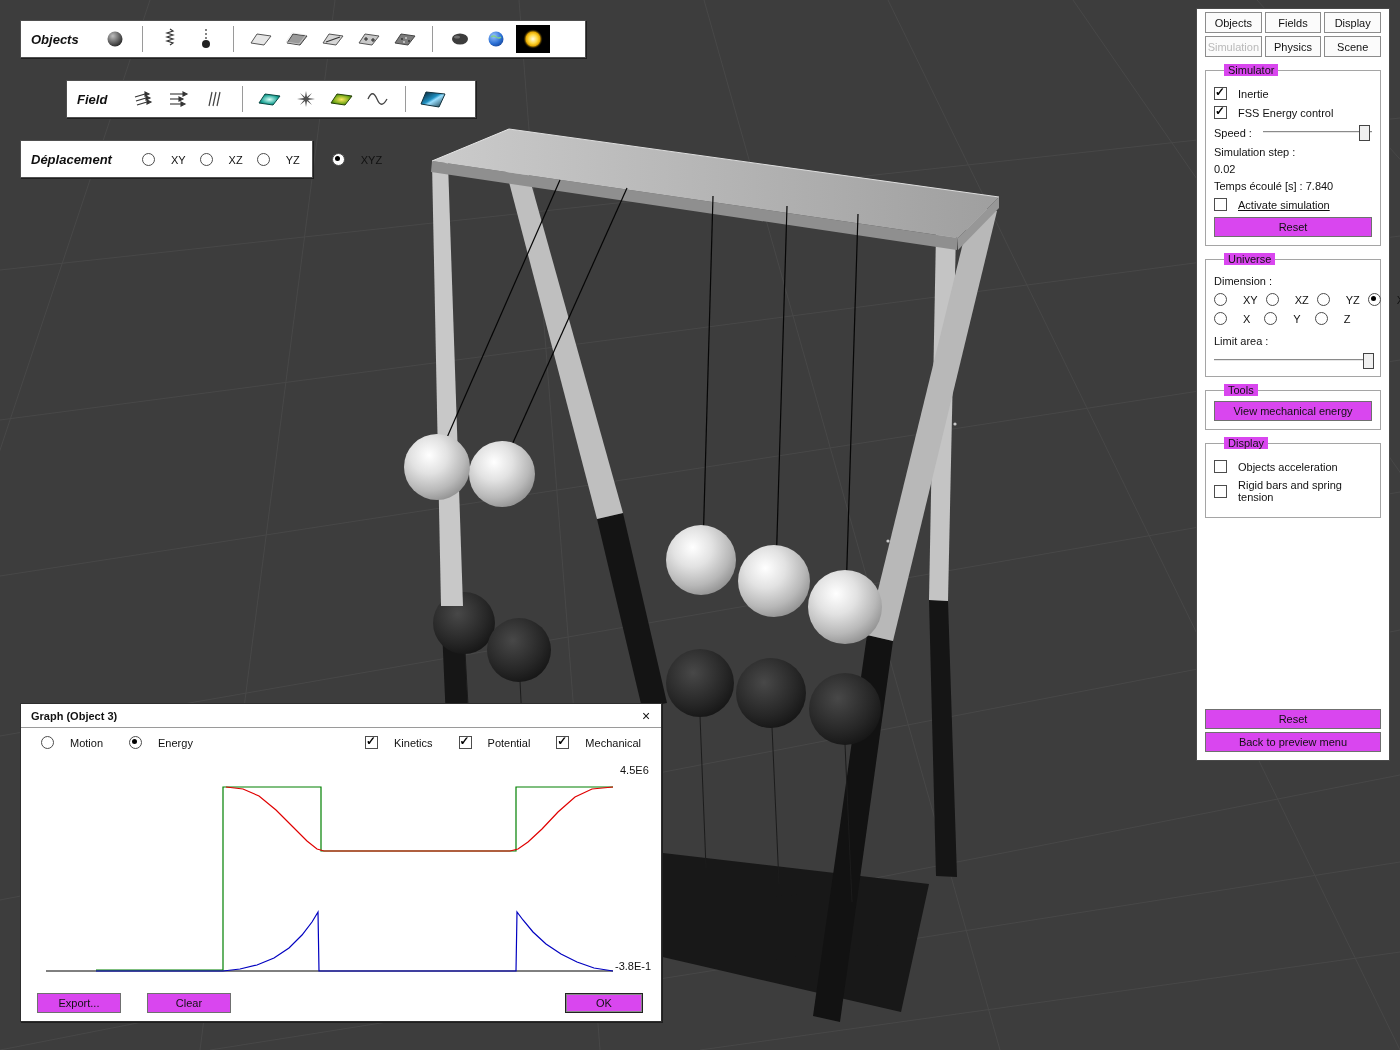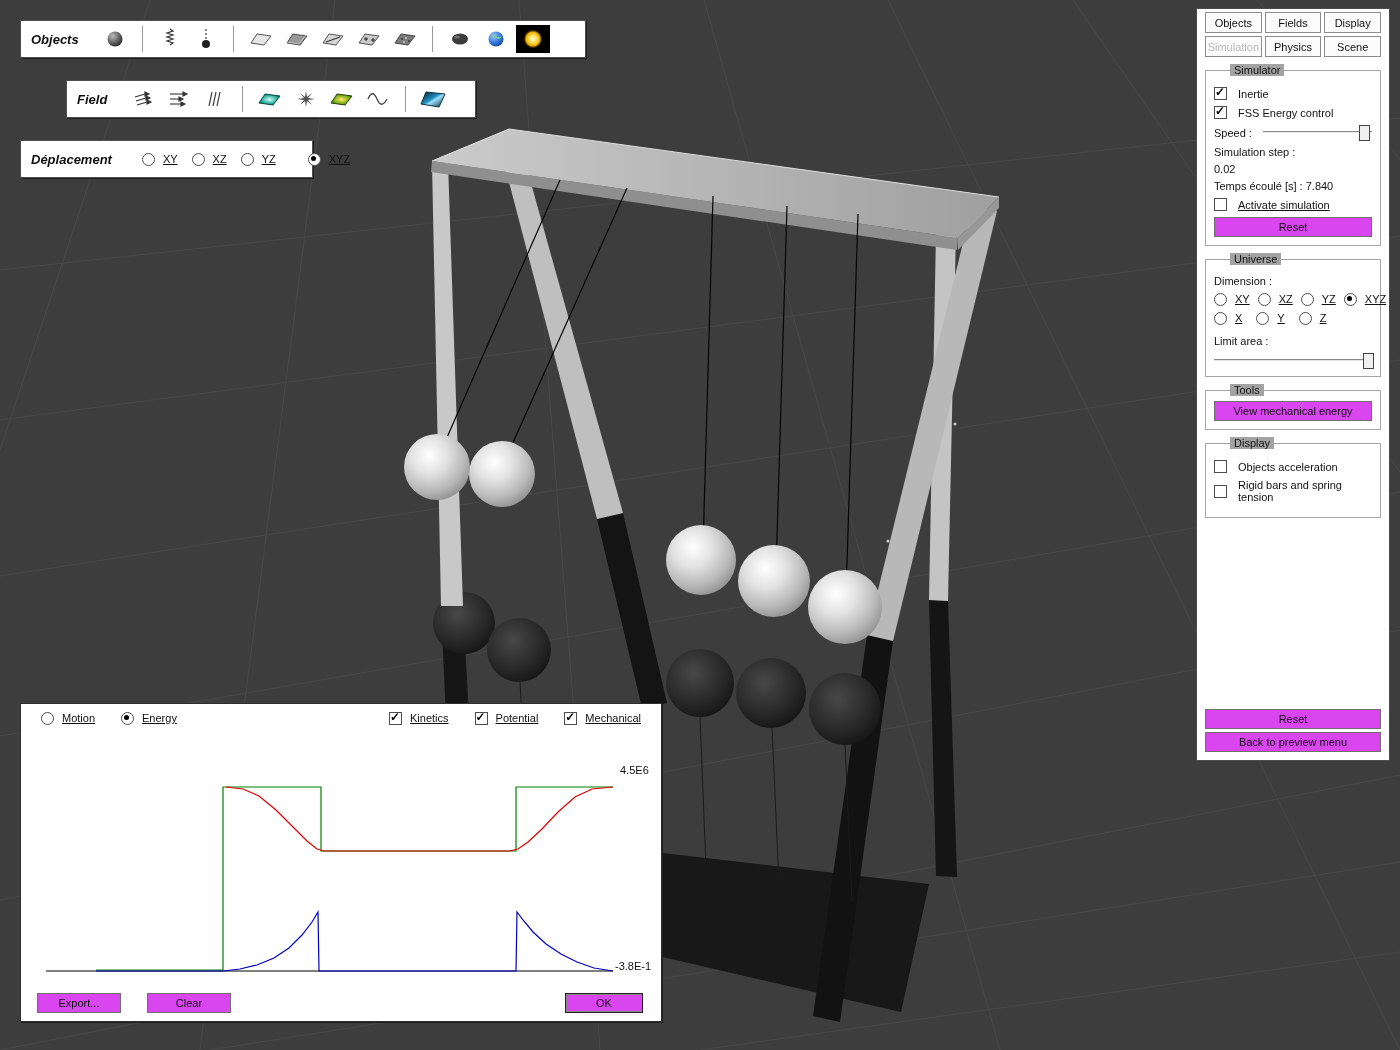--- a/index.html
+++ b/index.html
@@ -24,32 +24,32 @@
   .tbicon.blackbg{background:#000;width:34px;}
 
   
   .cb{width:11px;height:11px;border:1px solid #4d4d4d;background:#fff;position:relative;flex:none;cursor:pointer;}
   .cb.on::after{content:"\2713";position:absolute;left:0;top:-3px;font-size:12px;font-weight:bold;color:#000;}
   .rb{width:11px;height:11px;border:1px solid #4d4d4d;border-radius:50%;background:#fff;position:relative;flex:none;cursor:pointer;}
   .rb.on::after{content:"";position:absolute;left:2px;top:2px;width:5px;height:5px;border-radius:50%;background:#000;}
   .btn{border:1px solid #6f6f6f;background:#d946ef;height:20px;font-size:11px;
        display:flex;align-items:center;justify-content:center;cursor:pointer;box-sizing:border-box;padding:0 6px;}
   .btn.full{width:100%;}
-  .radio-pair{display:flex;align-items:flex-start;gap:8px;cursor:pointer;text-decoration:underline;}
+  .radio-pair{display:flex;align-items:flex-end;gap:16px;cursor:pointer;}
 
   
   #side-panel{position:absolute;left:1196px;top:8px;width:194px;height:753px;background:#fff;
               border:1px solid #4a4a4a;box-sizing:border-box;}
   .panel-header{display:flex;align-items:center;gap:8px;padding:8px 10px 4px;}
   .brand{color:#8c8c8c;font-weight:bold;letter-spacing:1px;font-size:12px;}
   .tab-grid{display:grid;grid-template-columns:repeat(3,1fr);gap:3px;padding:3px 8px 0;}
   .tab-btn{height:19px;border:1px solid #8c8c8c;background:#fbfbfb;display:flex;align-items:center;justify-content:center;cursor:pointer;}
   .tab-btn.disabled{color:#b9b9b9;cursor:default;}
   .group{position:relative;border:1px solid #a5a5a5;margin:13px 8px 0;padding:10px 8px 8px;}
-  .group-title{position:absolute;top:-7px;left:24px;background:#a3a3a3;padding:0 4px;}
+  .group-title{position:absolute;top:-7px;left:18px;background:#d946ef;padding:0 4px;}
   .row{display:flex;align-items:center;gap:11px;margin:6px 0;}
   .small-label{margin:5px 0;}
   .slider{position:relative;flex:1;height:15px;}
   .slider .track{position:absolute;left:0;right:0;top:6px;height:1px;background:#8a8a8a;border-bottom:1px solid #e6e6e6;}
   .slider .thumb{position:absolute;top:0;width:9px;height:14px;background:#f0f0f0;border:1px solid #444;}
   .underline{text-decoration:underline;}
   .panel-bottom{position:absolute;left:8px;right:8px;bottom:8px;display:flex;flex-direction:column;gap:3px;}
 
   
   #graph-window{position:absolute;left:20px;top:703px;width:642px;height:319px;background:#fff;
@@ -456,20 +456,24 @@
     </div>
   </div>
 
   <div class="panel-bottom">
     <div class="btn full">Reset</div>
     <div class="btn full">Back to preview menu</div>
   </div>
 </div>
 
 <div id="graph-window">
+  <div class="gw-title">
+    <span>Graph (Object 3)</span>
+    <span class="gw-close">×</span>
+  </div>
   <div class="gw-controls">
     <label class="radio-pair">
       <span class="rb"></span>
       <span>Motion</span>
       </label>
     <label class="radio-pair">
       <span class="rb on"></span>
       <span>Energy</span>
       </label>
     <span class="spacer"></span>

